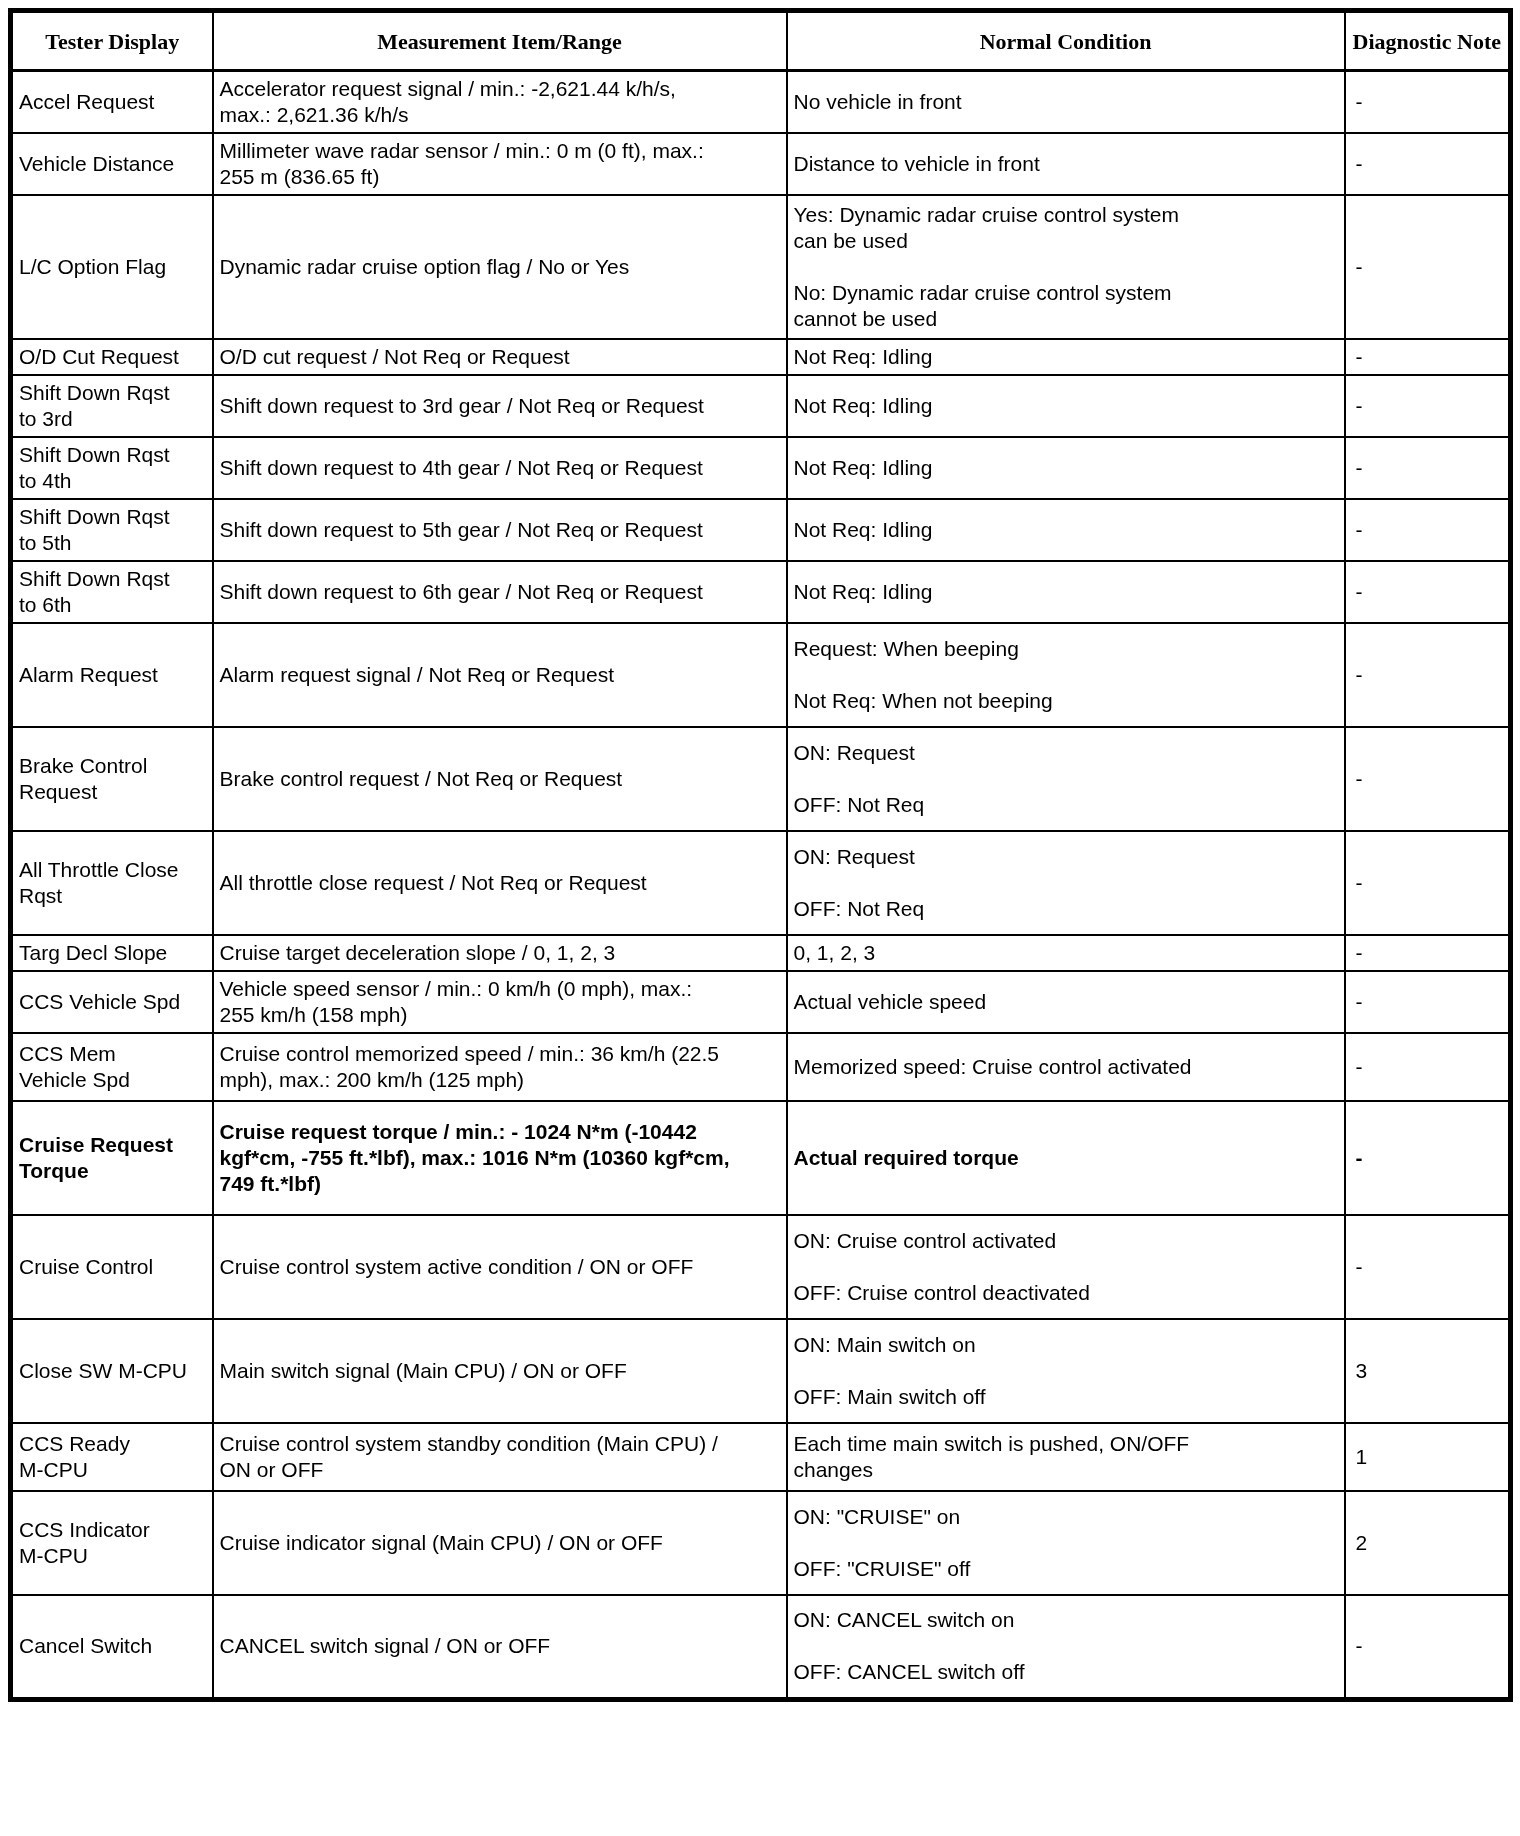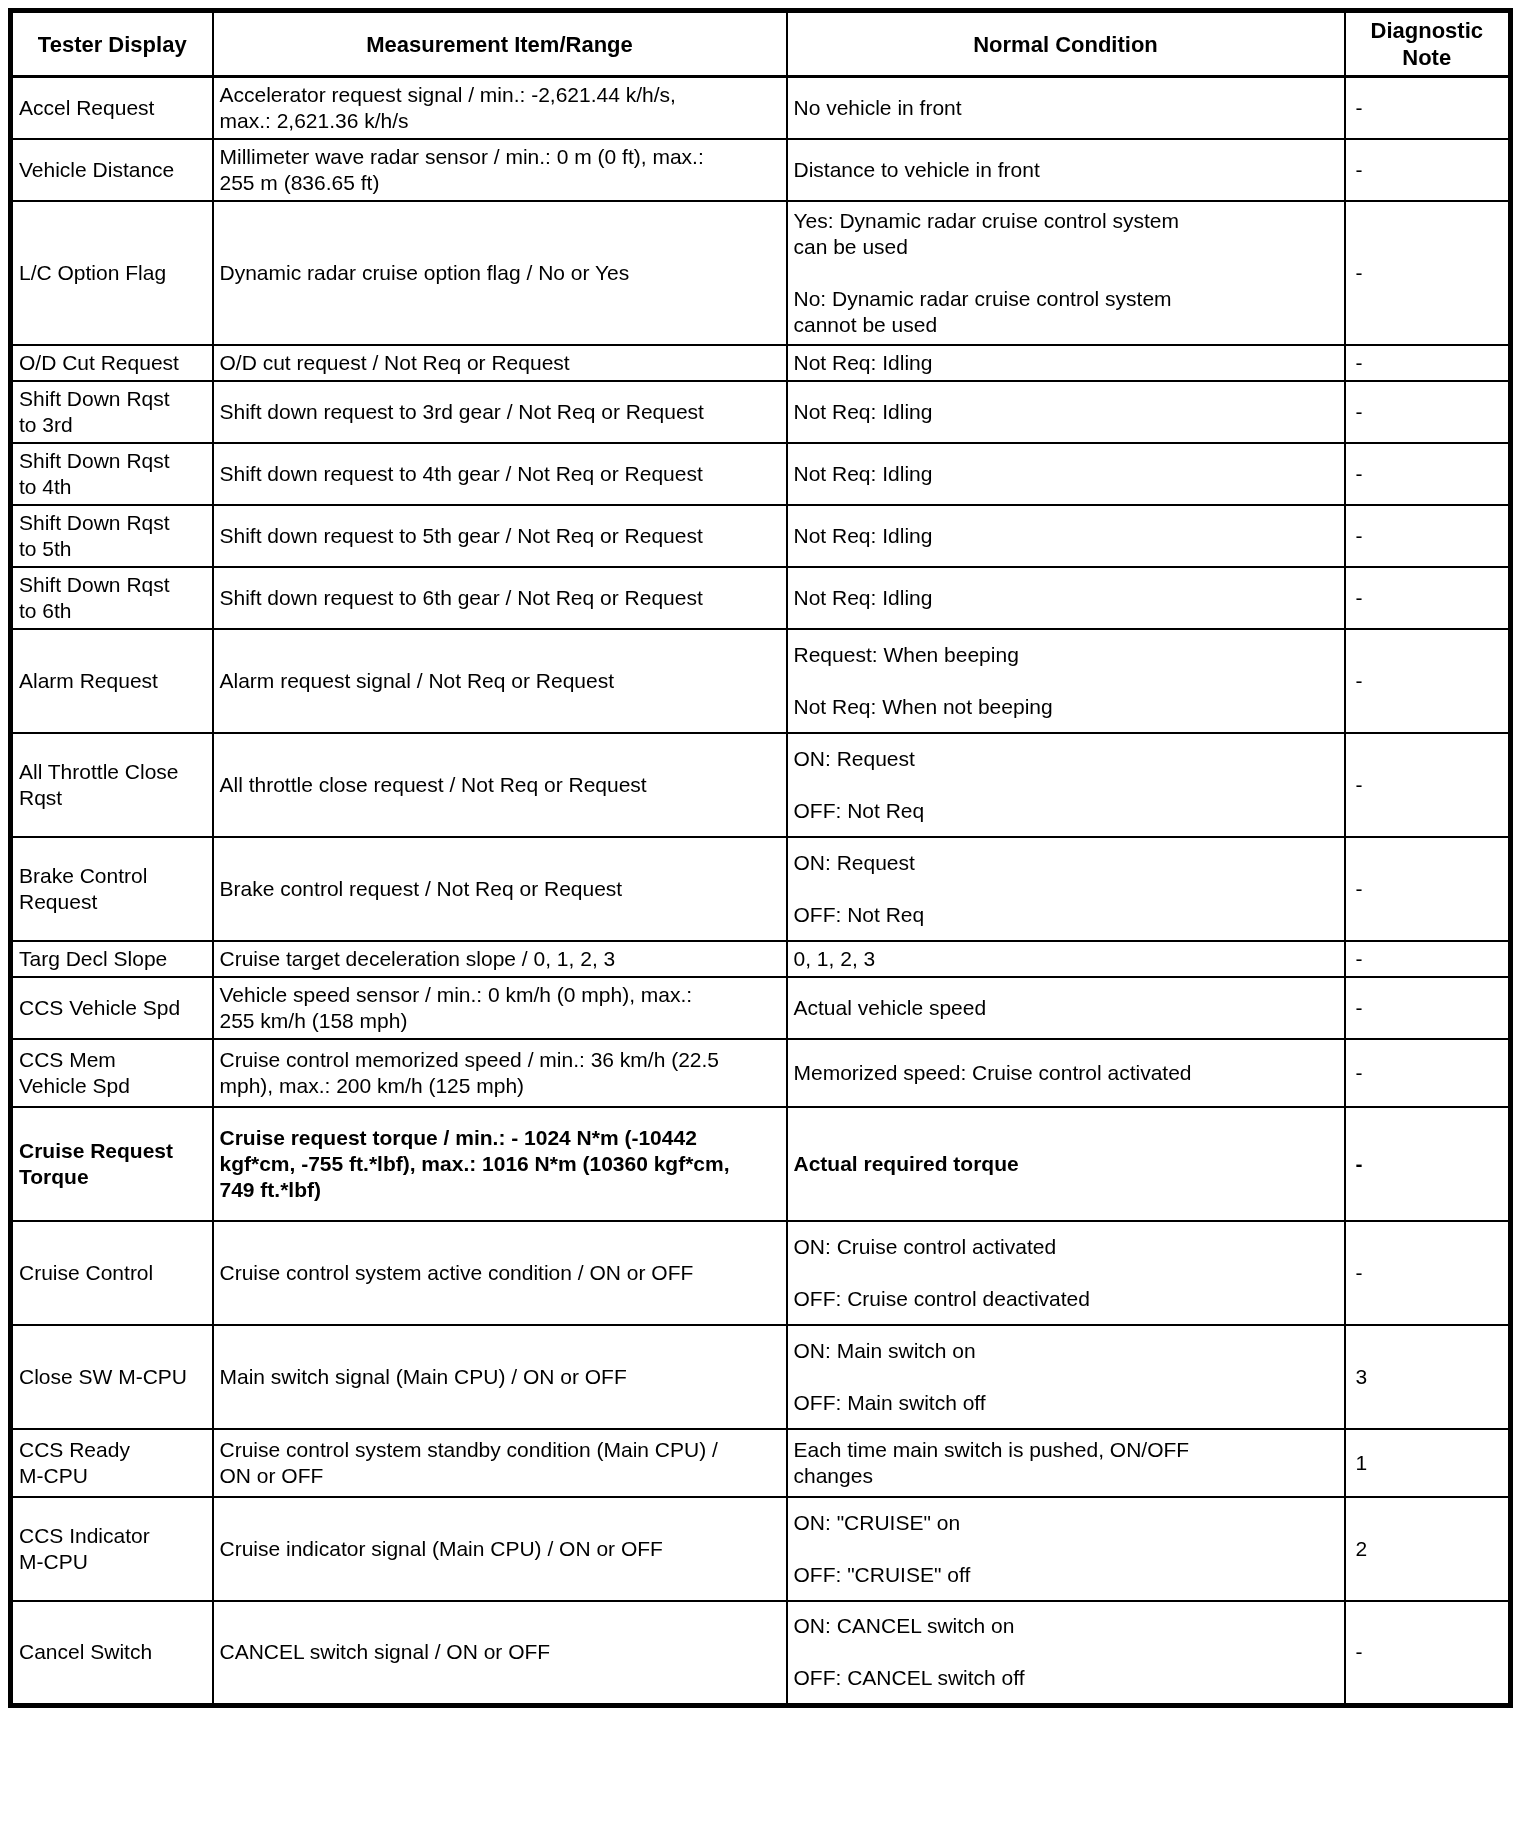--- a/index.html
+++ b/index.html
@@ -42,21 +42,21 @@
     font-size: 22px;
     line-height: 27px;
     font-weight: 700;
     text-align: center;
     padding: 4px;
     white-space: normal;
     border-bottom-width: 3px;
   }
   td.c4 { padding-left: 10px; }
   tr.rh38 { height: 31px; }
-  tr.rh60 { height: 60px; }
+  tr.rh60 { height: 60px; font-family: Liberation Serif, serif; }
   tr.rh66 { height: 48px; }
   tr.rh68 { height: 68px; }
   tr.rh96 { height: 114px; font-weight: bold; }
   tr.rh104 { height: 104px; }
   tr.rh144 { height: 144px; }
 </style>
 </head>
 <body>
 
 <div class="page">
@@ -134,32 +134,32 @@
       </tr>
       <tr class="rh104">
         <td class="c1">Alarm Request</td>
         <td class="c2">Alarm request signal / Not Req or Request</td>
         <td class="c3">Request: When beeping
 
 Not Req: When not beeping</td>
         <td class="c4">-</td>
       </tr>
       <tr class="rh104">
+        <td class="c1">Brake Control
+Request</td>
+        <td class="c2">Brake control request / Not Req or Request</td>
+        <td class="c3">ON: Request
+
+OFF: Not Req</td>
+        <td class="c4">-</td>
+      </tr>
+      <tr class="rh104">
         <td class="c1">All Throttle Close
 Rqst</td>
         <td class="c2">All throttle close request / Not Req or Request</td>
-        <td class="c3">ON: Request
-
-OFF: Not Req</td>
-        <td class="c4">-</td>
-      </tr>
-      <tr class="rh104">
-        <td class="c1">Brake Control
-Request</td>
-        <td class="c2">Brake control request / Not Req or Request</td>
         <td class="c3">ON: Request
 
 OFF: Not Req</td>
         <td class="c4">-</td>
       </tr>
       <tr class="rh38">
         <td class="c1">Targ Decl Slope</td>
         <td class="c2">Cruise target deceleration slope / 0, 1, 2, 3</td>
         <td class="c3">0, 1, 2, 3</td>
         <td class="c4">-</td>

